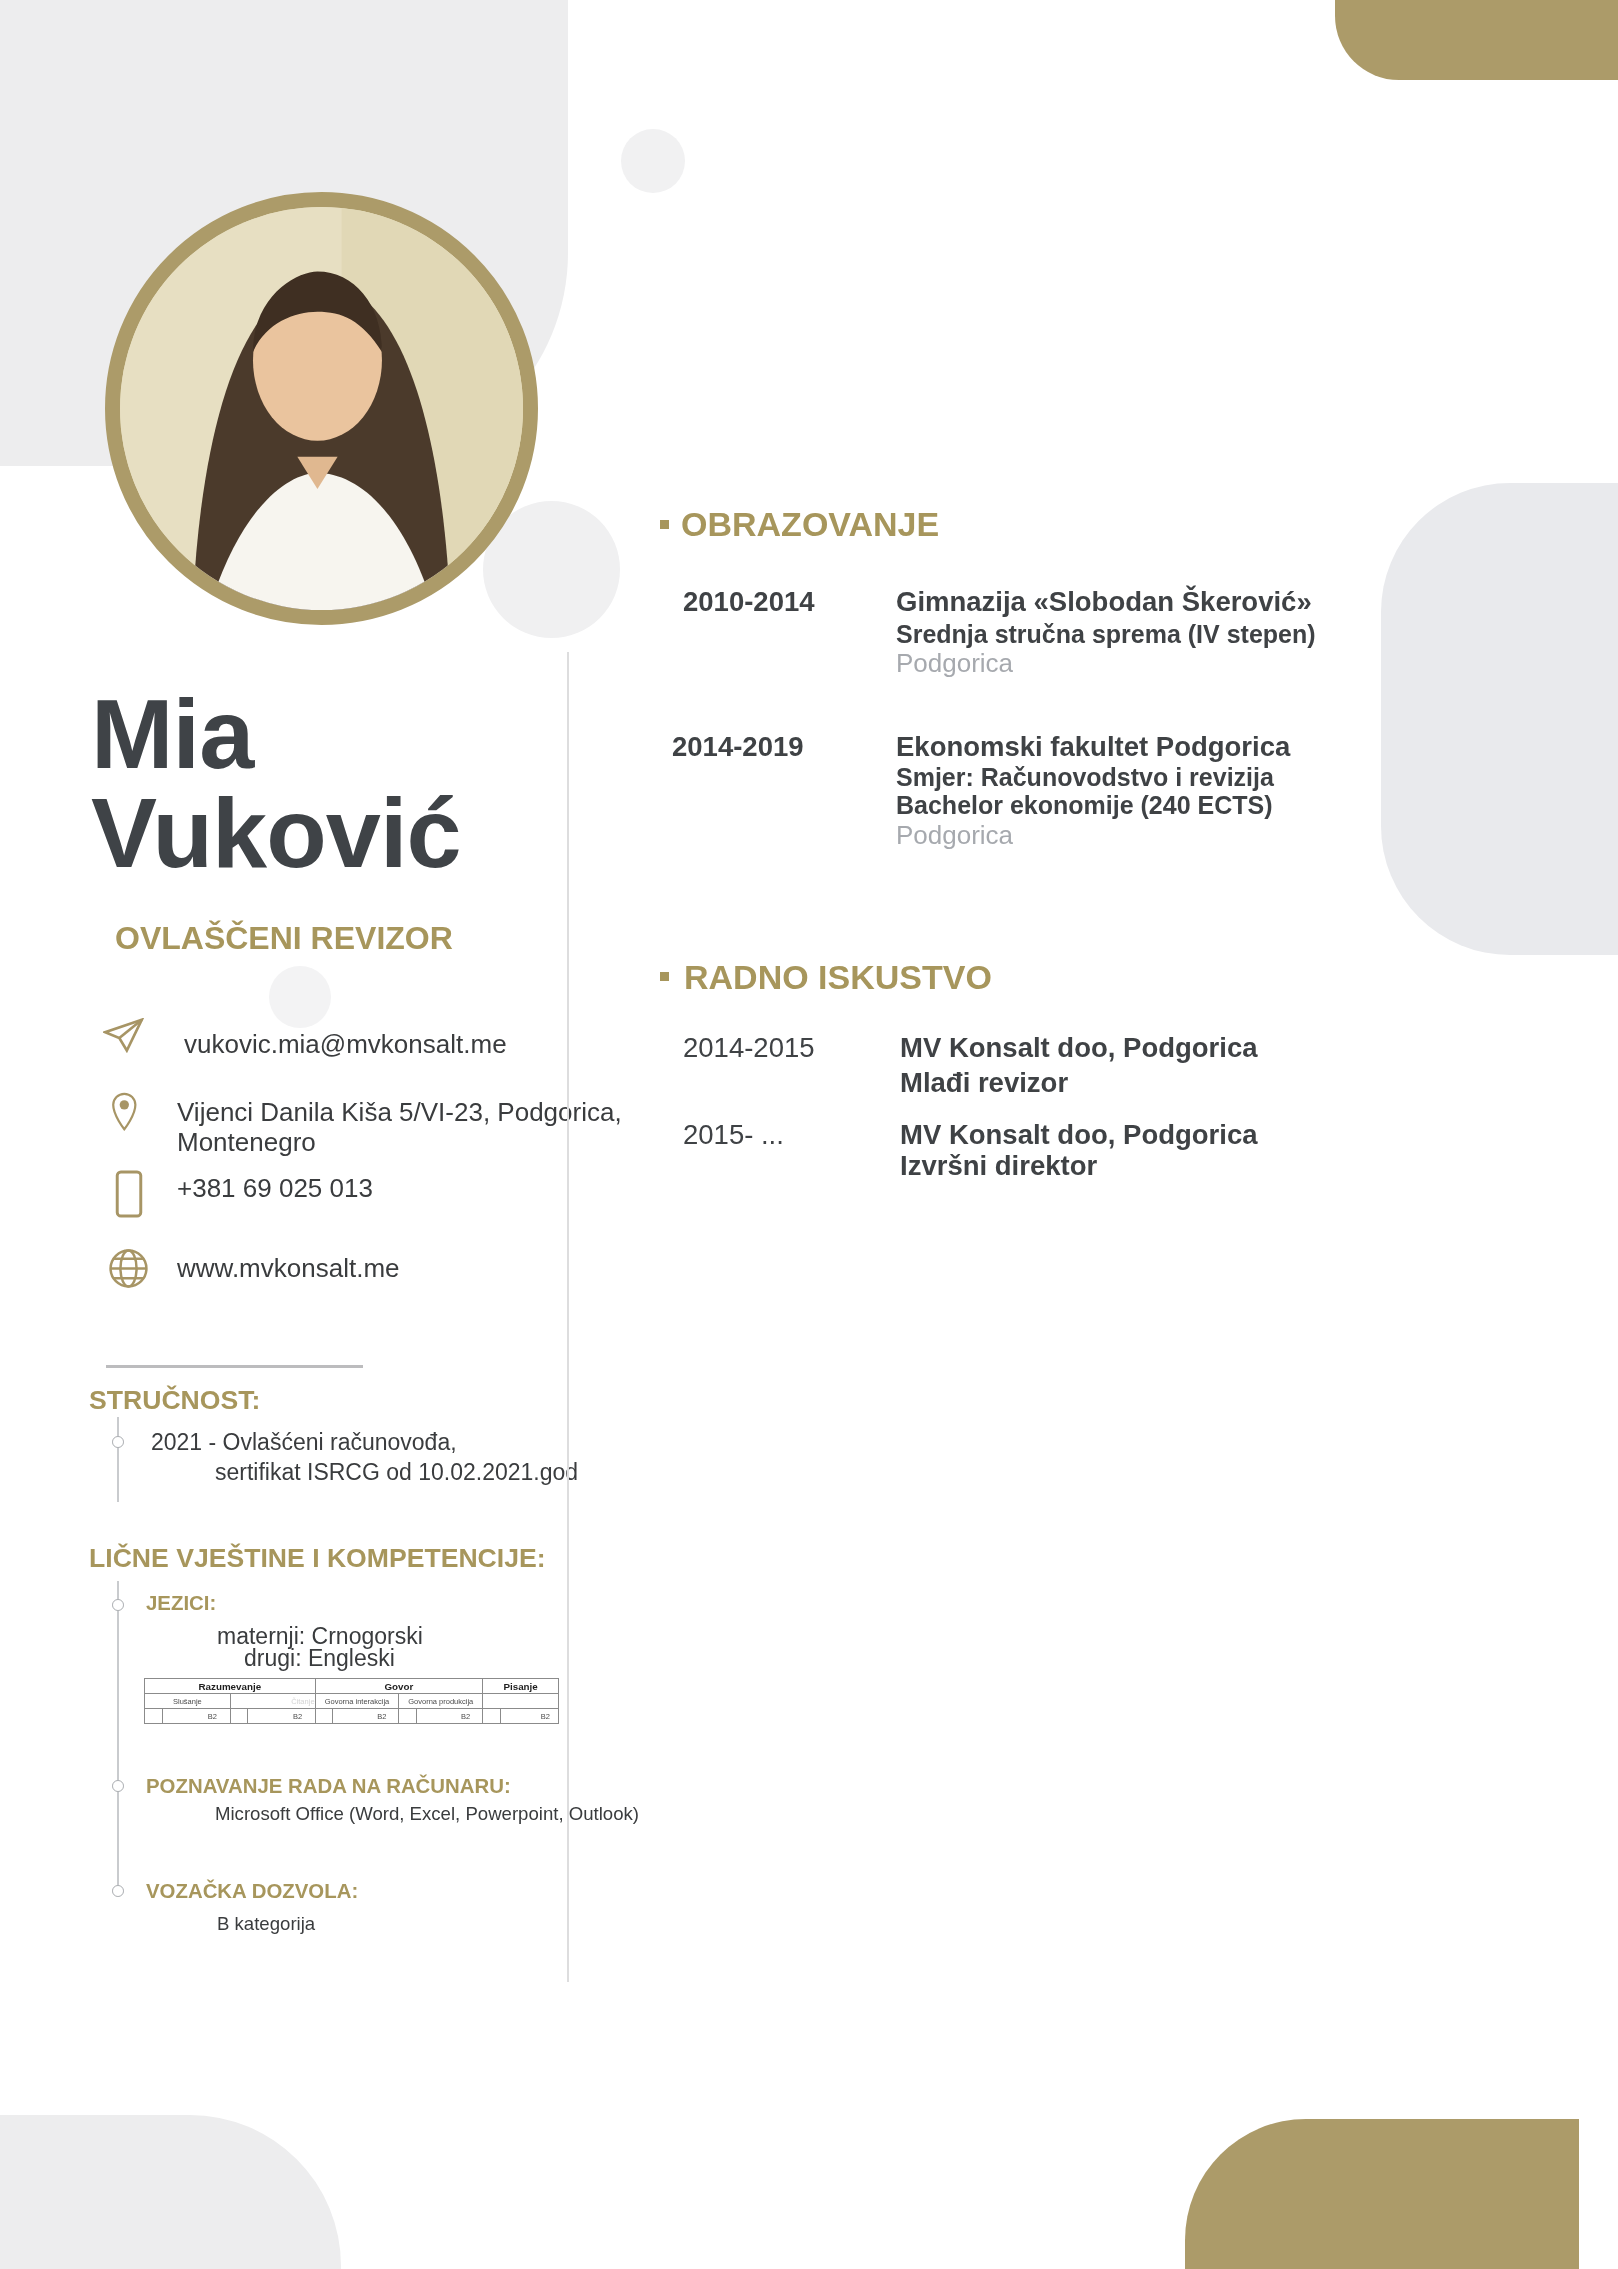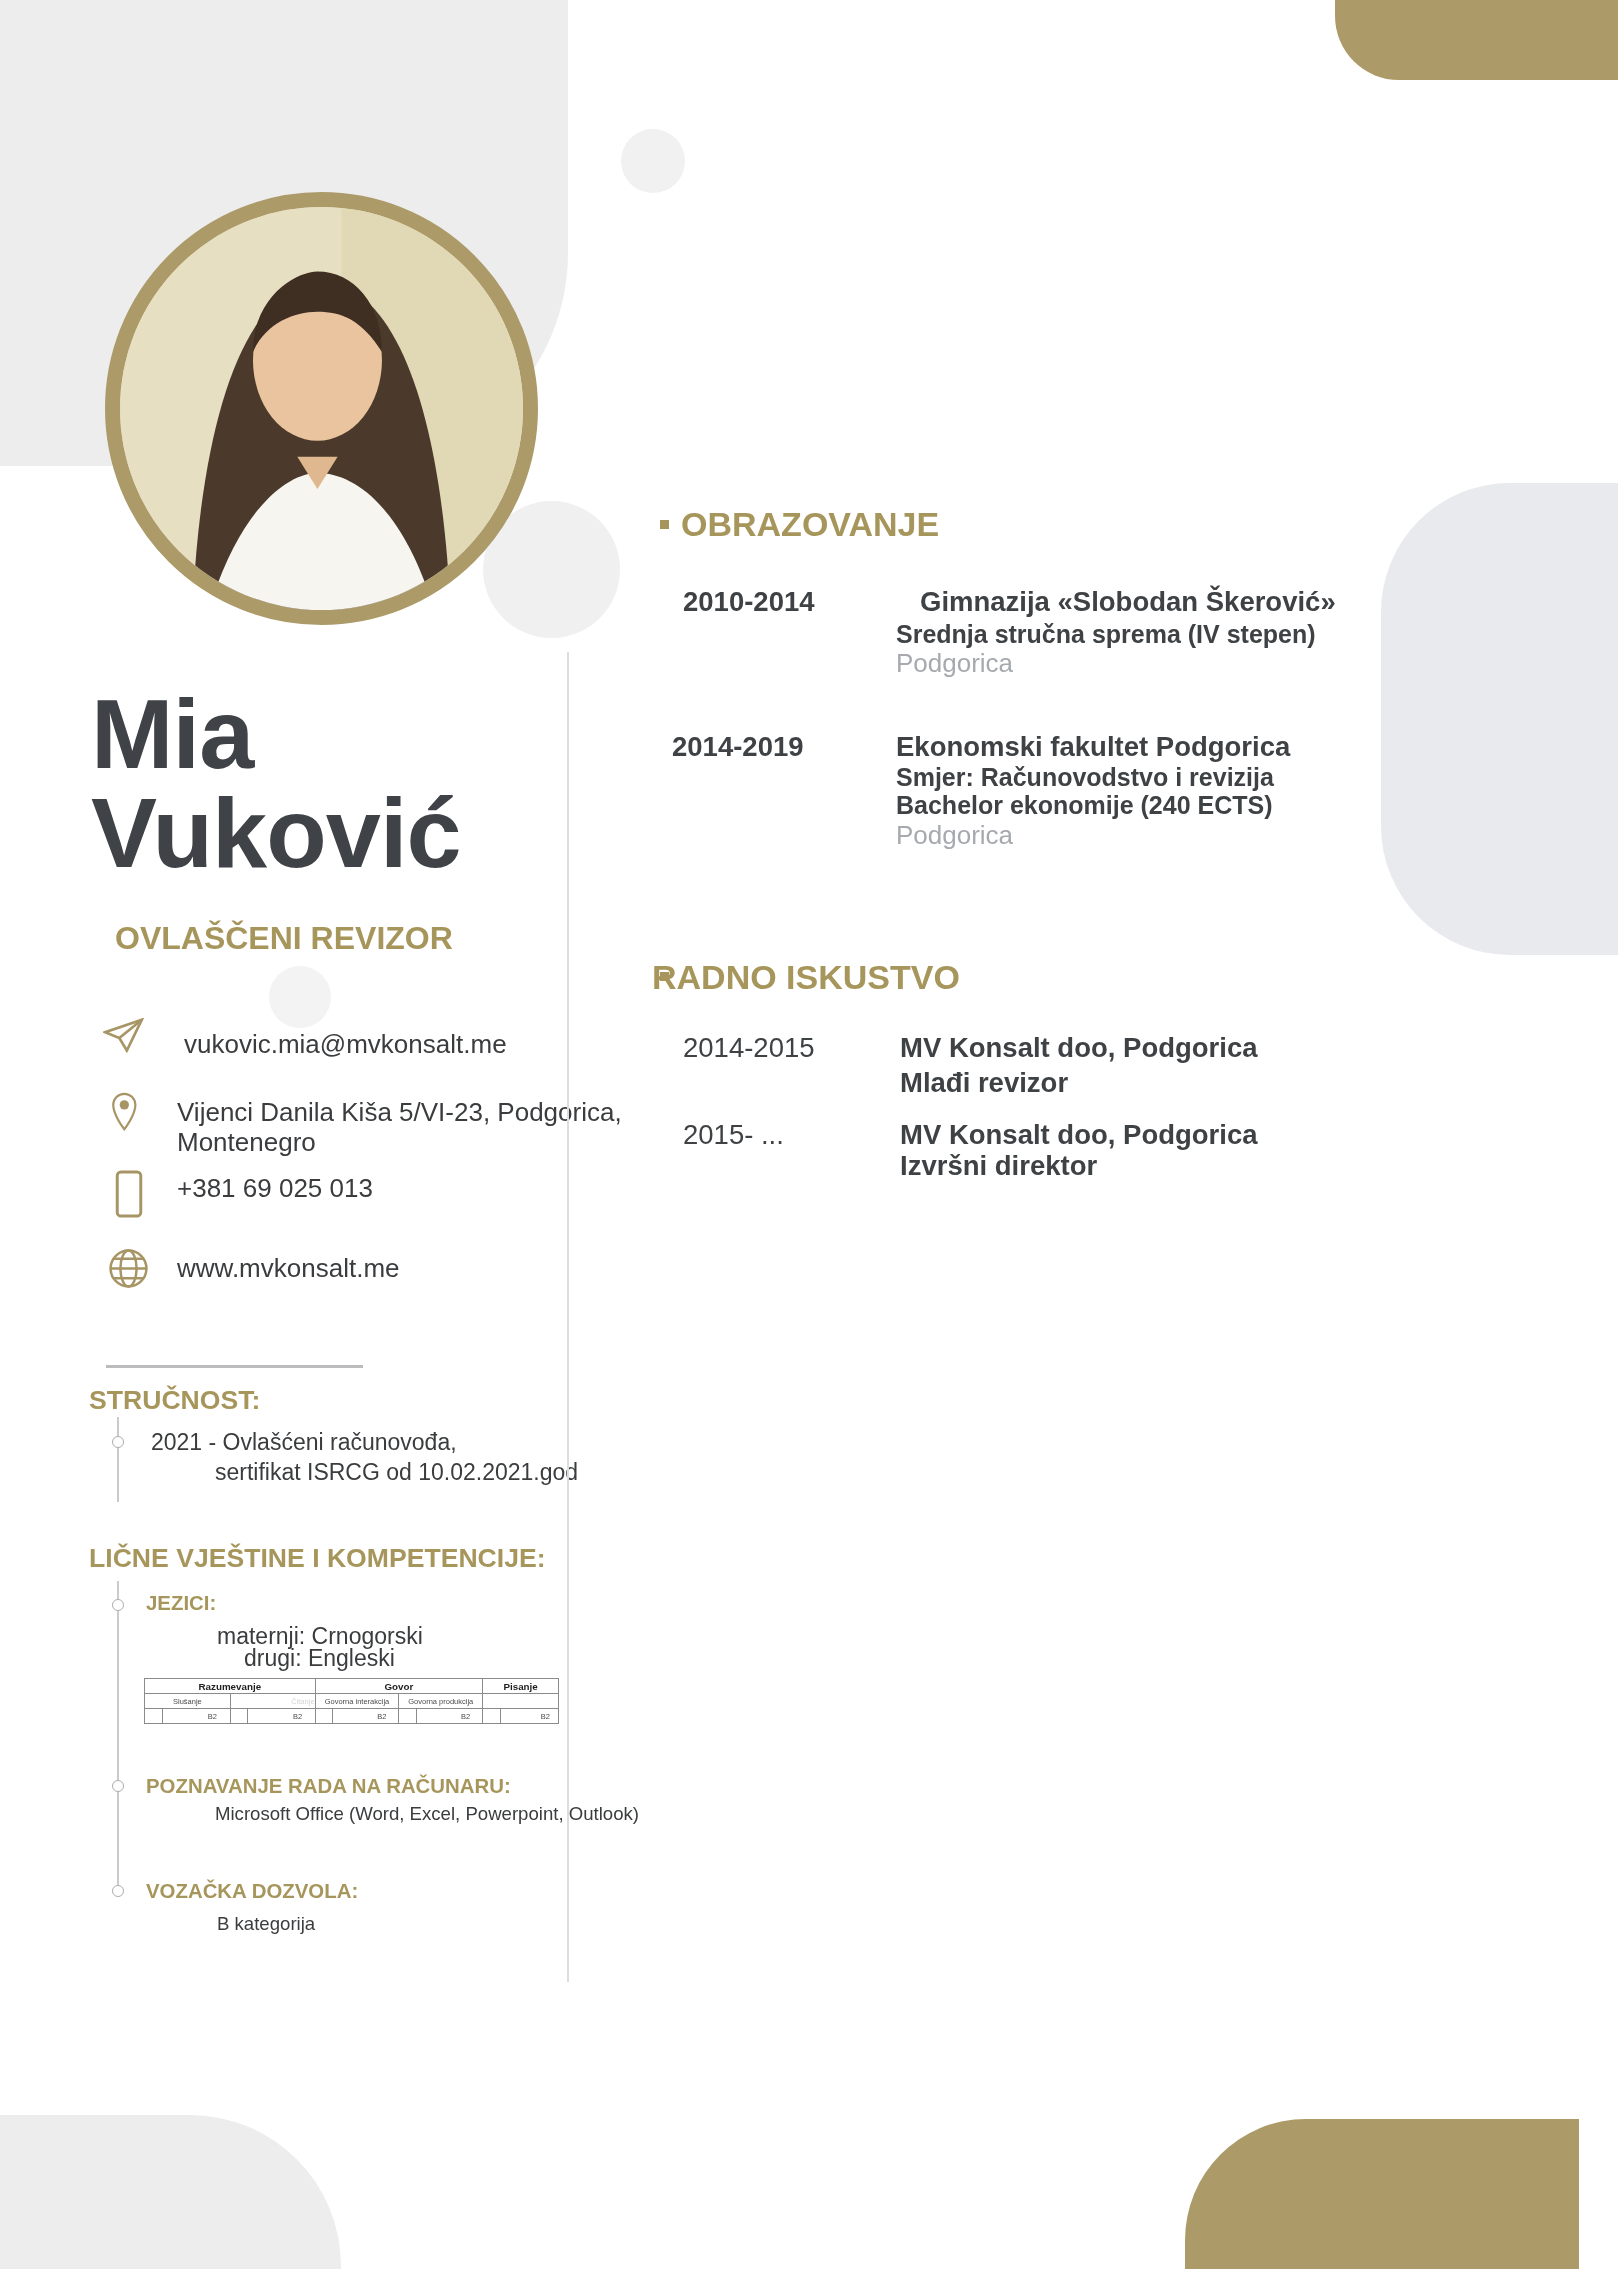--- a/index.html
+++ b/index.html
@@ -75,30 +75,30 @@
   .lang-table .val { font-size:7.5px; color:#4c4c4c;padding-left:32px; }
 
   .col-divider { left:567px; top:652px; width:1.8px; height:1330px; background:#DDDDDE; }
 
   
   .bullet-sq { width:8.9px; height:8.9px; background:#A7965C; }
   .b-obr { left:660px; top:520px; }
   .b-rad { left:660px; top:972px; }
   .r-head { font-size:34px; font-weight:bold; color:#A7965C; }
   .h-obrazovanje { left:681px; top:505px; }
-  .h-radno       { left:652px; top:958px; }
+  .h-radno       { left:684px; top:958px; }
 
   .period  { font-size:27.5px; color:#3F4245; }
   .period.bold { font-weight:bold; }
   .e-title { font-size:27.5px; font-weight:bold; color:#3F4245; }
   .e-line  { font-size:25px; font-weight:bold; color:#3F4245; }
   .e-loc   { font-size:26px; color:#A6A9AE; }
 
   .edu1-period { left:683px;  top:586px; }
-  .edu1-title  { left:896px; top:586px;margin-left:24px; }
+  .edu1-title  { left:896px; top:586px; }
   .edu1-l1     { left:896px; top:620px; }
   .edu1-loc    { left:896px; top:648px; }
 
   .edu2-period { left:672px;  top:731px; }
   .edu2-title  { left:896px; top:731px; }
   .edu2-l1     { left:896px; top:763px; }
   .edu2-l2     { left:896px; top:791px; }
   .edu2-loc    { left:896px; top:820px; }
 
   .exp1-period  { left:683px;  top:1032px; }

